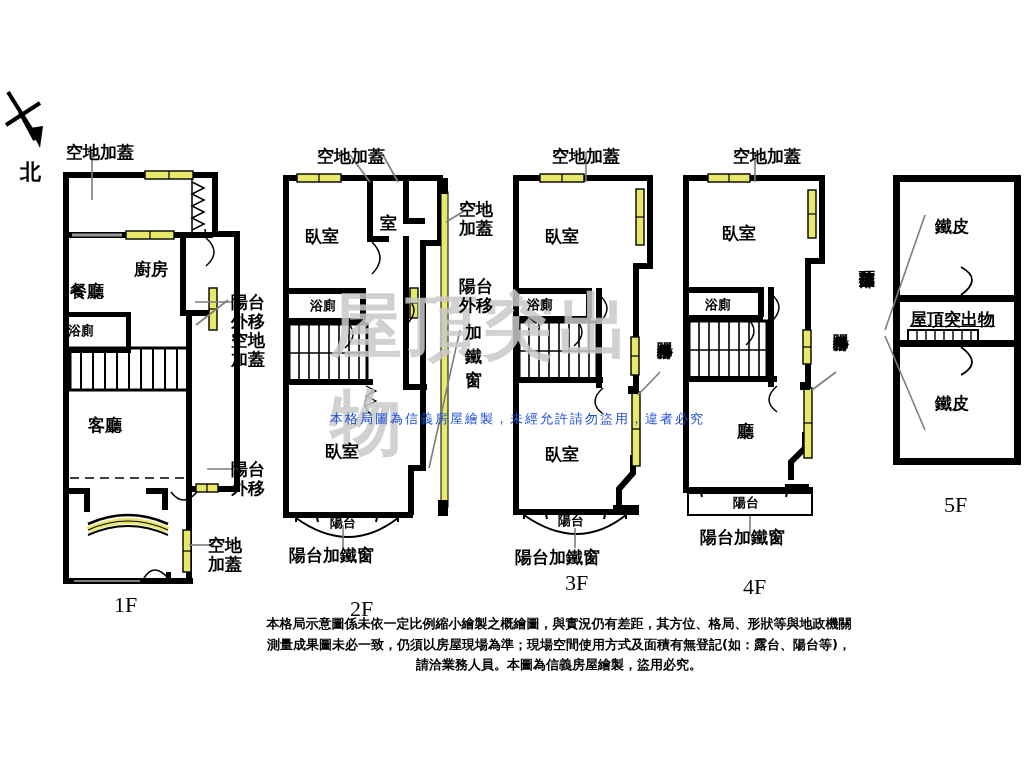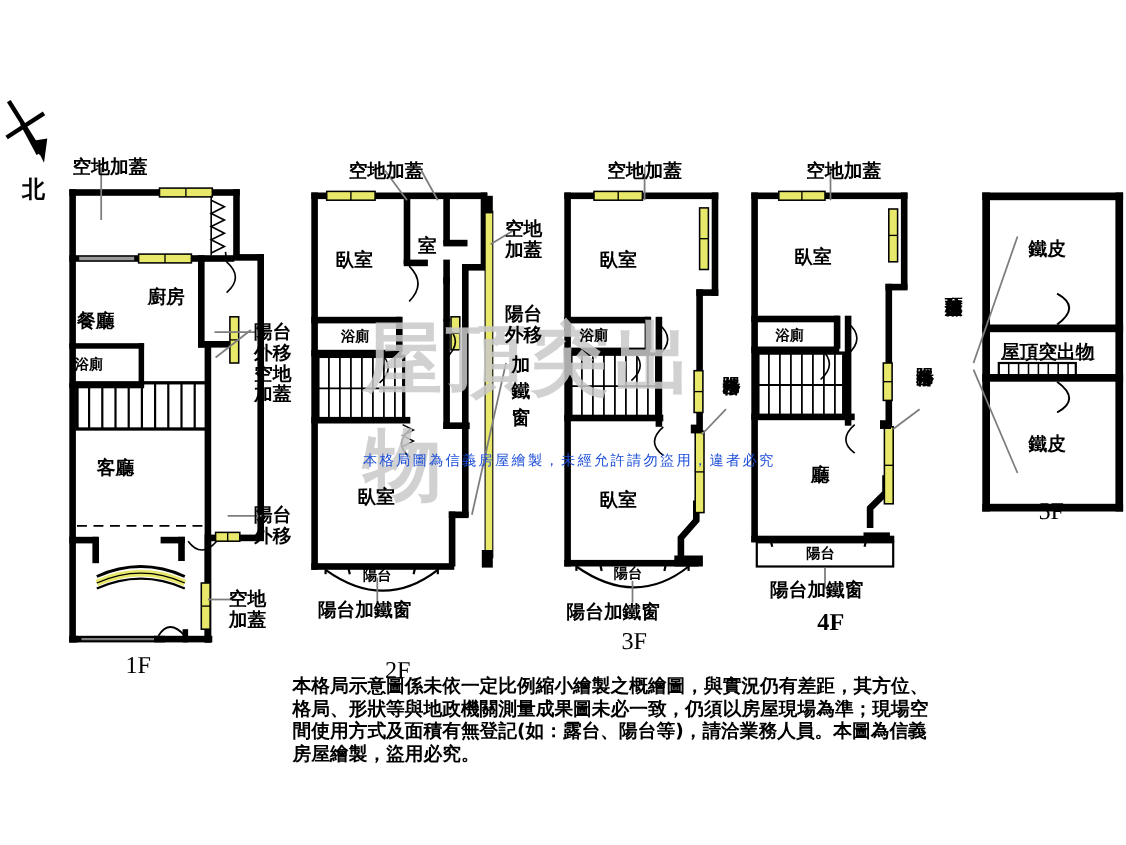--- a/index.html
+++ b/index.html
@@ -12,22 +12,22 @@
   .lbl{position:absolute;white-space:nowrap;font-weight:700;color:#000;
        font-family:"DejaVu Sans","Liberation Sans",sans-serif;}
   .room{font-size:17px;}
   .room-sm{font-size:13px;}
   .note{font-size:17px;line-height:19px;}
   .note-v{font-size:16px;line-height:18px;writing-mode:vertical-rl;text-orientation:upright;}
   .floor{font-size:22px;font-family:"Liberation Serif","DejaVu Serif",serif;font-weight:400;}
   .north{font-size:21px;}
   #disclaimer{
     position:absolute;left:266px;top:614px;width:586px;
-    font-size:17px;line-height:20.5px;font-weight:700;letter-spacing:0px;
-    text-align:left;
+    font-size:13px;line-height:20.5px;font-weight:700;letter-spacing:0px;
+    text-align:center;
     font-family:"DejaVu Sans","Liberation Sans",sans-serif;
   }
   .wm{position:absolute;pointer-events:none;}
   #wm-logo{left:330px;top:330px;width:370px;height:90px;
     font-size:72px;font-weight:700;color:#c9c9c9;opacity:.85;letter-spacing:4px;
     display:flex;align-items:center;justify-content:center;}
   #wm-text{left:330px;top:410px;width:400px;font-size:13px;color:#1d4ed8;letter-spacing:2px;}
 </style>
 </head>
 <body>
@@ -401,20 +401,20 @@
 <div class="lbl floor" style="left:565px;top:570px;">3F</div>
 
 <div class="lbl note" style="left:733px;top:147px;">空地加蓋</div>
 <div class="lbl room" style="left:722px;top:222px;">臥室</div>
 <div class="lbl room-sm" style="left:705px;top:296px;">浴廁</div>
 <div class="lbl room" style="left:737px;top:420px;">廳</div>
 <div class="lbl room-sm" style="left:733px;top:494px;">陽台</div>
 <div class="lbl note-v" style="left:858px;top:258px;height:160px;">頂樓部分加蓋</div>
 <div class="lbl note-v" style="left:832px;top:322px;height:110px;">陽台外移</div>
 <div class="lbl note" style="left:700px;top:528px;">陽台加鐵窗</div>
-<div class="lbl floor" style="left:743px;top:553px;font-weight:bold;">4F</div>
+<div class="lbl floor" style="left:743px;top:574px;">4F</div>
 
 <div class="lbl room" style="left:935px;top:215px;">鐵皮</div>
 <div class="lbl room" style="left:910px;top:308px;text-decoration:underline;">屋頂突出物</div>
 <div class="lbl room" style="left:935px;top:392px;">鐵皮</div>
-<div class="lbl floor" style="left:944px;top:452px;text-align:right;">5F</div>
+<div class="lbl floor" style="left:944px;top:492px;text-align:right;">5F</div>
 
 <div id="disclaimer">本格局示意圖係未依一定比例縮小繪製之概繪圖，與實況仍有差距，其方位、格局、形狀等與地政機關測量成果圖未必一致，仍須以房屋現場為準；現場空間使用方式及面積有無登記(如：露台、陽台等)，請洽業務人員。本圖為信義房屋繪製，盜用必究。</div>
 
 </body></html>

